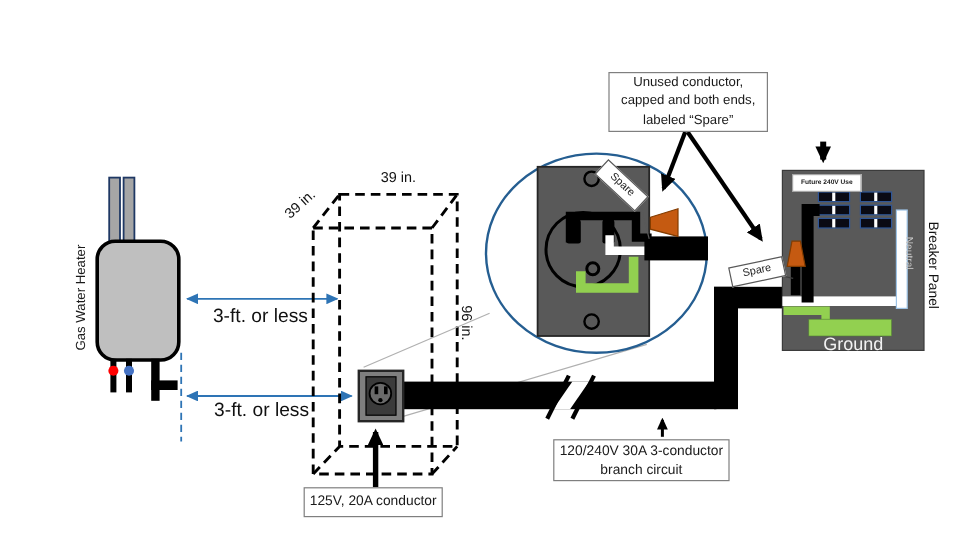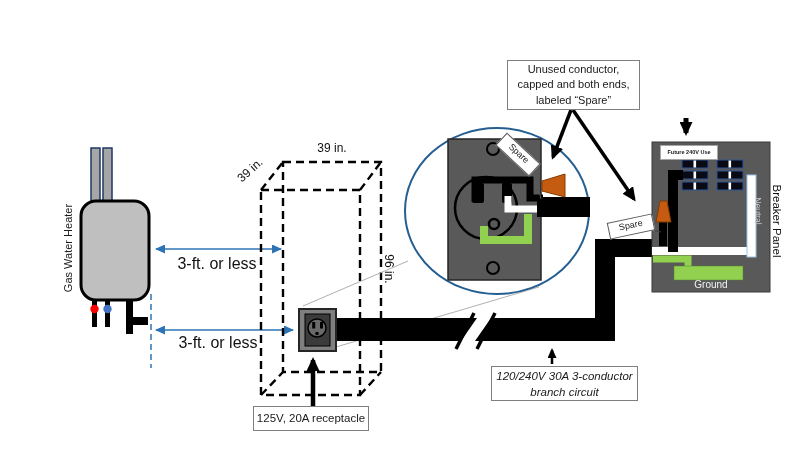--- a/index.html
+++ b/index.html
@@ -141,32 +141,32 @@
 
 <div class="lbl rot" style="left:-2px;top:242px;width:140px;font-size:11px;transform:rotate(-90deg);">Gas Water Heater</div>
 
 <div class="lbl dim" style="left:167px;top:255px;width:100px;">3-ft. or less</div>
 <div class="lbl dim" style="left:168px;top:334px;width:100px;">3-ft. or less</div>
 
 <div class="lbl dim39" style="left:302px;top:141px;width:60px;">39 in.</div>
 <div class="lbl dim39 rot" style="left:220px;top:163px;width:60px;transform:rotate(-42deg);">39 in.</div>
 <div class="lbl dim39 rot" style="left:359px;top:262px;width:60px;transform:rotate(90deg);">96 in.</div>
 
-<div class="box" style="left:253px;top:406px;width:114px;height:23px;font-size:11.5px;">125V, 20A receptacle</div>
+<div class="box" style="left:253px;top:406px;width:114px;height:23px;font-size:11.5px;">125V, 20A conductor</div>
 
-<div class="box" style="left:491px;top:366px;width:145px;height:33px;font-size:11.5px;line-height:16px;font-style:italic;">120/240V 30A 3-conductor
+<div class="box" style="left:461px;top:366px;width:145px;height:33px;font-size:11.5px;line-height:16px;">120/240V 30A 3-conductor
 branch circuit</div>
 
 <div class="box" style="left:507px;top:60px;width:131px;height:48px;text-align:center;">Unused conductor,
 capped and both ends,
 labeled “Spare”</div>
 
 
 <div class="tag" style="left:495px;top:146px;width:44px;height:15px;transform:rotate(43deg);">Spare</div>
 <div class="tag" style="left:608px;top:218px;width:44px;height:15px;transform:rotate(-12deg);">Spare</div>
 
 <div class="tag" style="left:660px;top:145px;width:56px;height:13px;font-size:5.5px;font-weight:bold;border-color:#a6a6a6;transform:none;">Future 240V Use</div>
 
 <div class="panel-txt rot" style="left:733px;top:206px;width:50px;font-size:8.5px;color:#c9c9c9;transform:rotate(90deg);">Neutral</div>
-<div class="panel-txt" style="left:683px;top:279px;width:56px;font-size:10px;color:#f2f2f2;">Ground</div>
+<div class="panel-txt" style="left:683px;top:279px;width:56px;font-size:15px;color:#f2f2f2;">Ground</div>
 <div class="panel-txt rot" style="left:732px;top:215px;width:90px;font-size:11.5px;color:#111;transform:rotate(90deg);">Breaker Panel</div>
 
 </div>
 
 </body></html>

